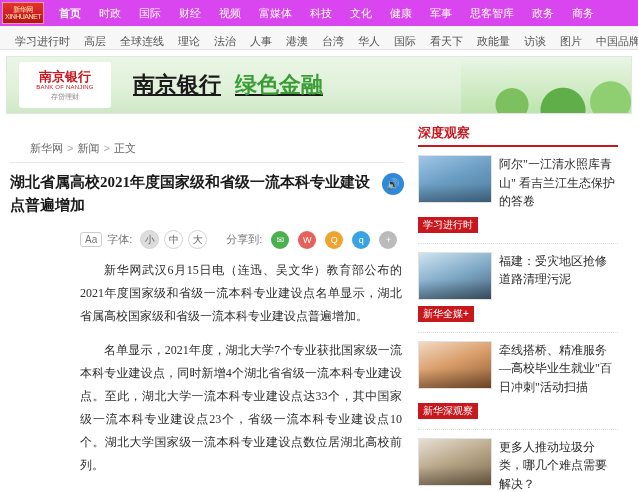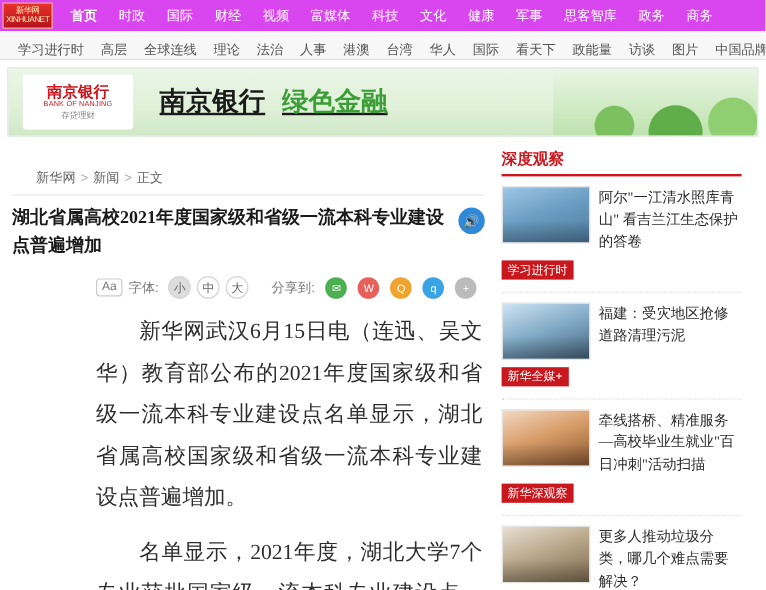--- a/index.html
+++ b/index.html
@@ -185,21 +185,21 @@
   }
   .d-wx { background: #4caf50; }
   .d-wb { background: #e8605a; }
   .d-qz { background: #f0a430; }
   .d-qq { background: #3aa3e3; }
   .d-more { background: #bbb; }
 
   .body-text { padding-left: 70px; padding-right: 2px; padding-top: 4px;}
   .body-text p {
     margin: 0 0 11px 0;
-    font-size: 18px;
+    font-size: 12px;
     line-height: 1.92;
     color: #2e2e2e;
     text-align: justify;
     text-indent: 2em;
     font-family: "Liberation Serif", serif;
   }
 
   
   .side-head {
     border-bottom: 2px solid #c9171e;

